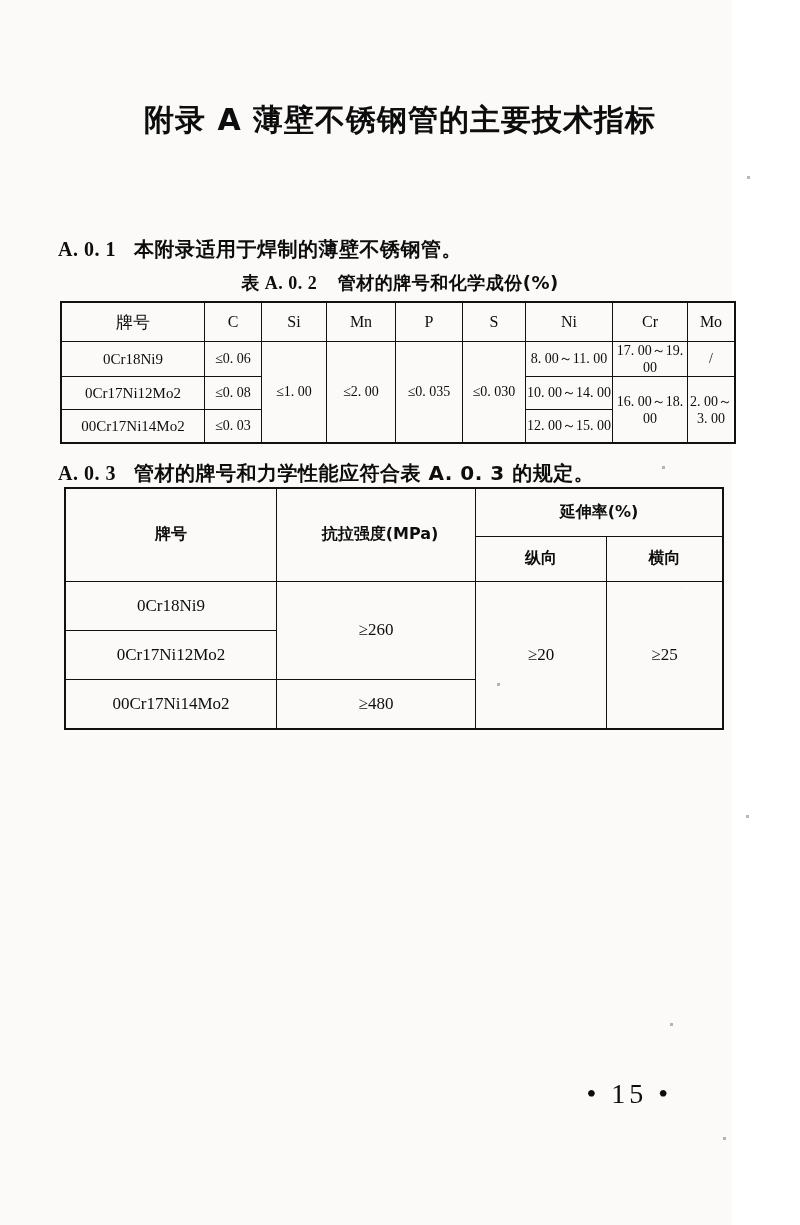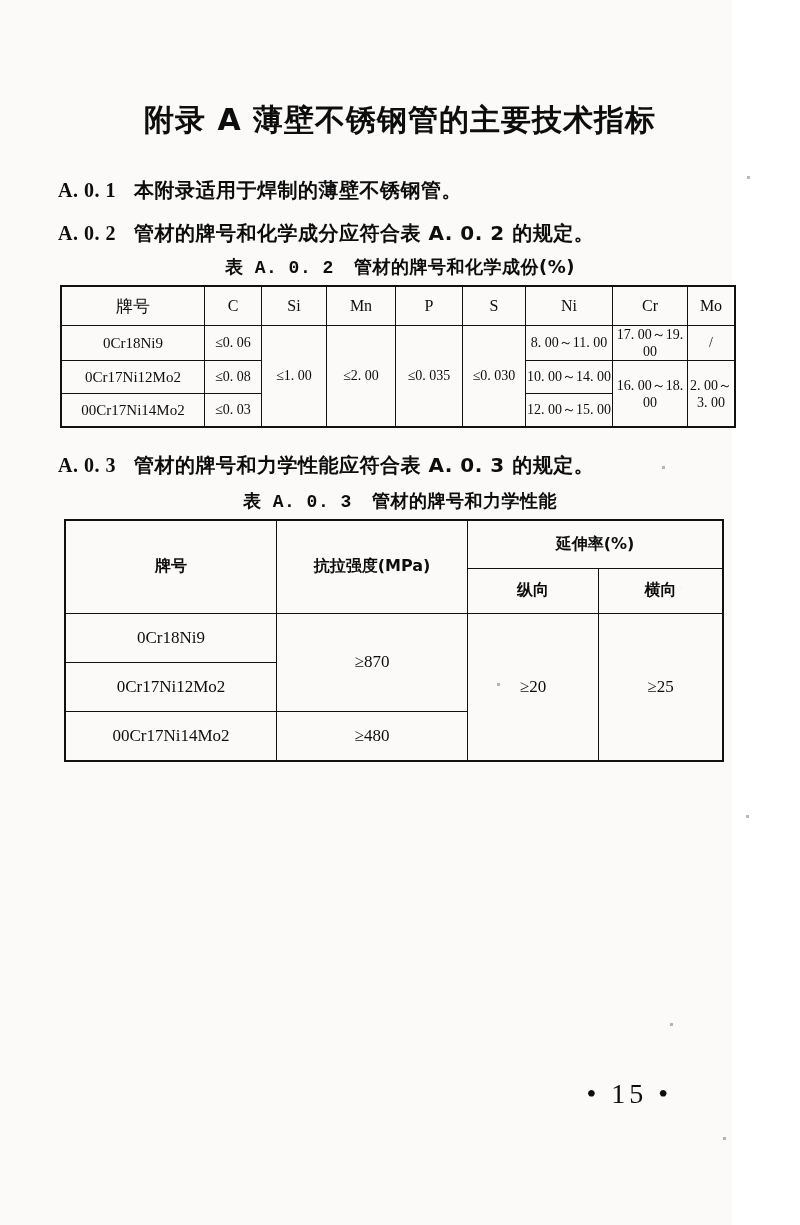--- a/index.html
+++ b/index.html
@@ -55,34 +55,34 @@
     margin-top: 26px;
     font-size: 20px;
     font-weight: bold;
     font-family: "DejaVu Sans", sans-serif;
     letter-spacing: 0.5px;
   }
   .clause .num {
     font-family: "Liberation Serif", serif;
     margin-right: 18px;
   }
-  .clause-a01 { margin-top: 36px; }
+  .clause-a01 { margin-top: 95px; }
   .clause-a02 { margin-top: 16px; }
-  .clause-a03 { margin-top: 24px; }
+  .clause-a03 { margin-top: 16px; }
 
   .table-caption {
     text-align: center;
     font-size: 18px;
     font-weight: bold;
     font-family: "DejaVu Sans", sans-serif;
     margin-top: 8px;
     margin-bottom: 6px;
     letter-spacing: 0.5px;
   }
-  .table-caption .cap-num { font-family: Liberation Mono, monospace; }
+  .table-caption .cap-num { font-family: Liberation Serif, serif; }
   .cap-a03 { margin-top: 10px; }
 
   
   table {
     border-collapse: collapse;
     font-family: "Liberation Serif", serif;
   }
   table.t1 {
     width: 676px;
     margin-left: 2px;
@@ -164,23 +164,20 @@
   <div class="edge-mark" style="left:723px; top:1137px; width:3px; height:3px;"></div>
 
   <div class="content">
 
     <div class="doc-title">附录 A   薄壁不锈钢管的主要技术指标</div>
 
     <div class="clause clause-a01">
       <span class="num">A. 0. 1</span><span>本附录适用于焊制的薄壁不锈钢管。</span>
     </div>
 
-    <div class="clause clause-a02">
-      <span class="num">A. 0. 2</span><span>管材的牌号和化学成分应符合表 A. 0. 2 的规定。</span>
-    </div>
 
     <div class="table-caption">
       <span class="cap-num">表 A. 0. 2</span>&nbsp;&nbsp;&nbsp;<span>管材的牌号和化学成份(%)</span>
     </div>
 
     <table class="t1">
       <thead>
         <tr>
           <th style="width:142px;">牌号</th>
           <th class="latin" style="width:56px;">C</th>
@@ -217,40 +214,37 @@
           <td>≤0. 03</td>
           <td>12. 00～15. 00</td>
         </tr>
       </tbody>
     </table>
 
     <div class="clause clause-a03">
       <span class="num">A. 0. 3</span><span>管材的牌号和力学性能应符合表 A. 0. 3 的规定。</span>
     </div>
 
-    <div class="table-caption cap-a03">
-      <span class="cap-num">表 A. 0. 3</span>&nbsp;&nbsp;&nbsp;<span>管材的牌号和力学性能</span>
-    </div>
 
     <table class="t2">
       <thead>
         <tr class="row-h1">
           <th rowspan="2" style="width:210px; height:88px;">牌号</th>
-          <th rowspan="2" style="width:190px;">抗拉强度(MPa)</th>
+          <th rowspan="2" style="width:190px;padding-left:8px;">抗拉强度(MPa)</th>
           <th colspan="2" style="height:44px;">延伸率(%)</th>
         </tr>
         <tr class="row-h2">
           <th style="width:130px; height:44px;">纵向</th>
           <th>横向</th>
         </tr>
       </thead>
       <tbody>
         <tr>
           <td>0Cr18Ni9</td>
-          <td rowspan="2">≥870</td>
+          <td rowspan="2">≥260</td>
           <td rowspan="3">≥20</td>
           <td rowspan="3">≥25</td>
         </tr>
         <tr>
           <td>0Cr17Ni12Mo2</td>
         </tr>
         <tr>
           <td>00Cr17Ni14Mo2</td>
           <td>≥480</td>
         </tr>

